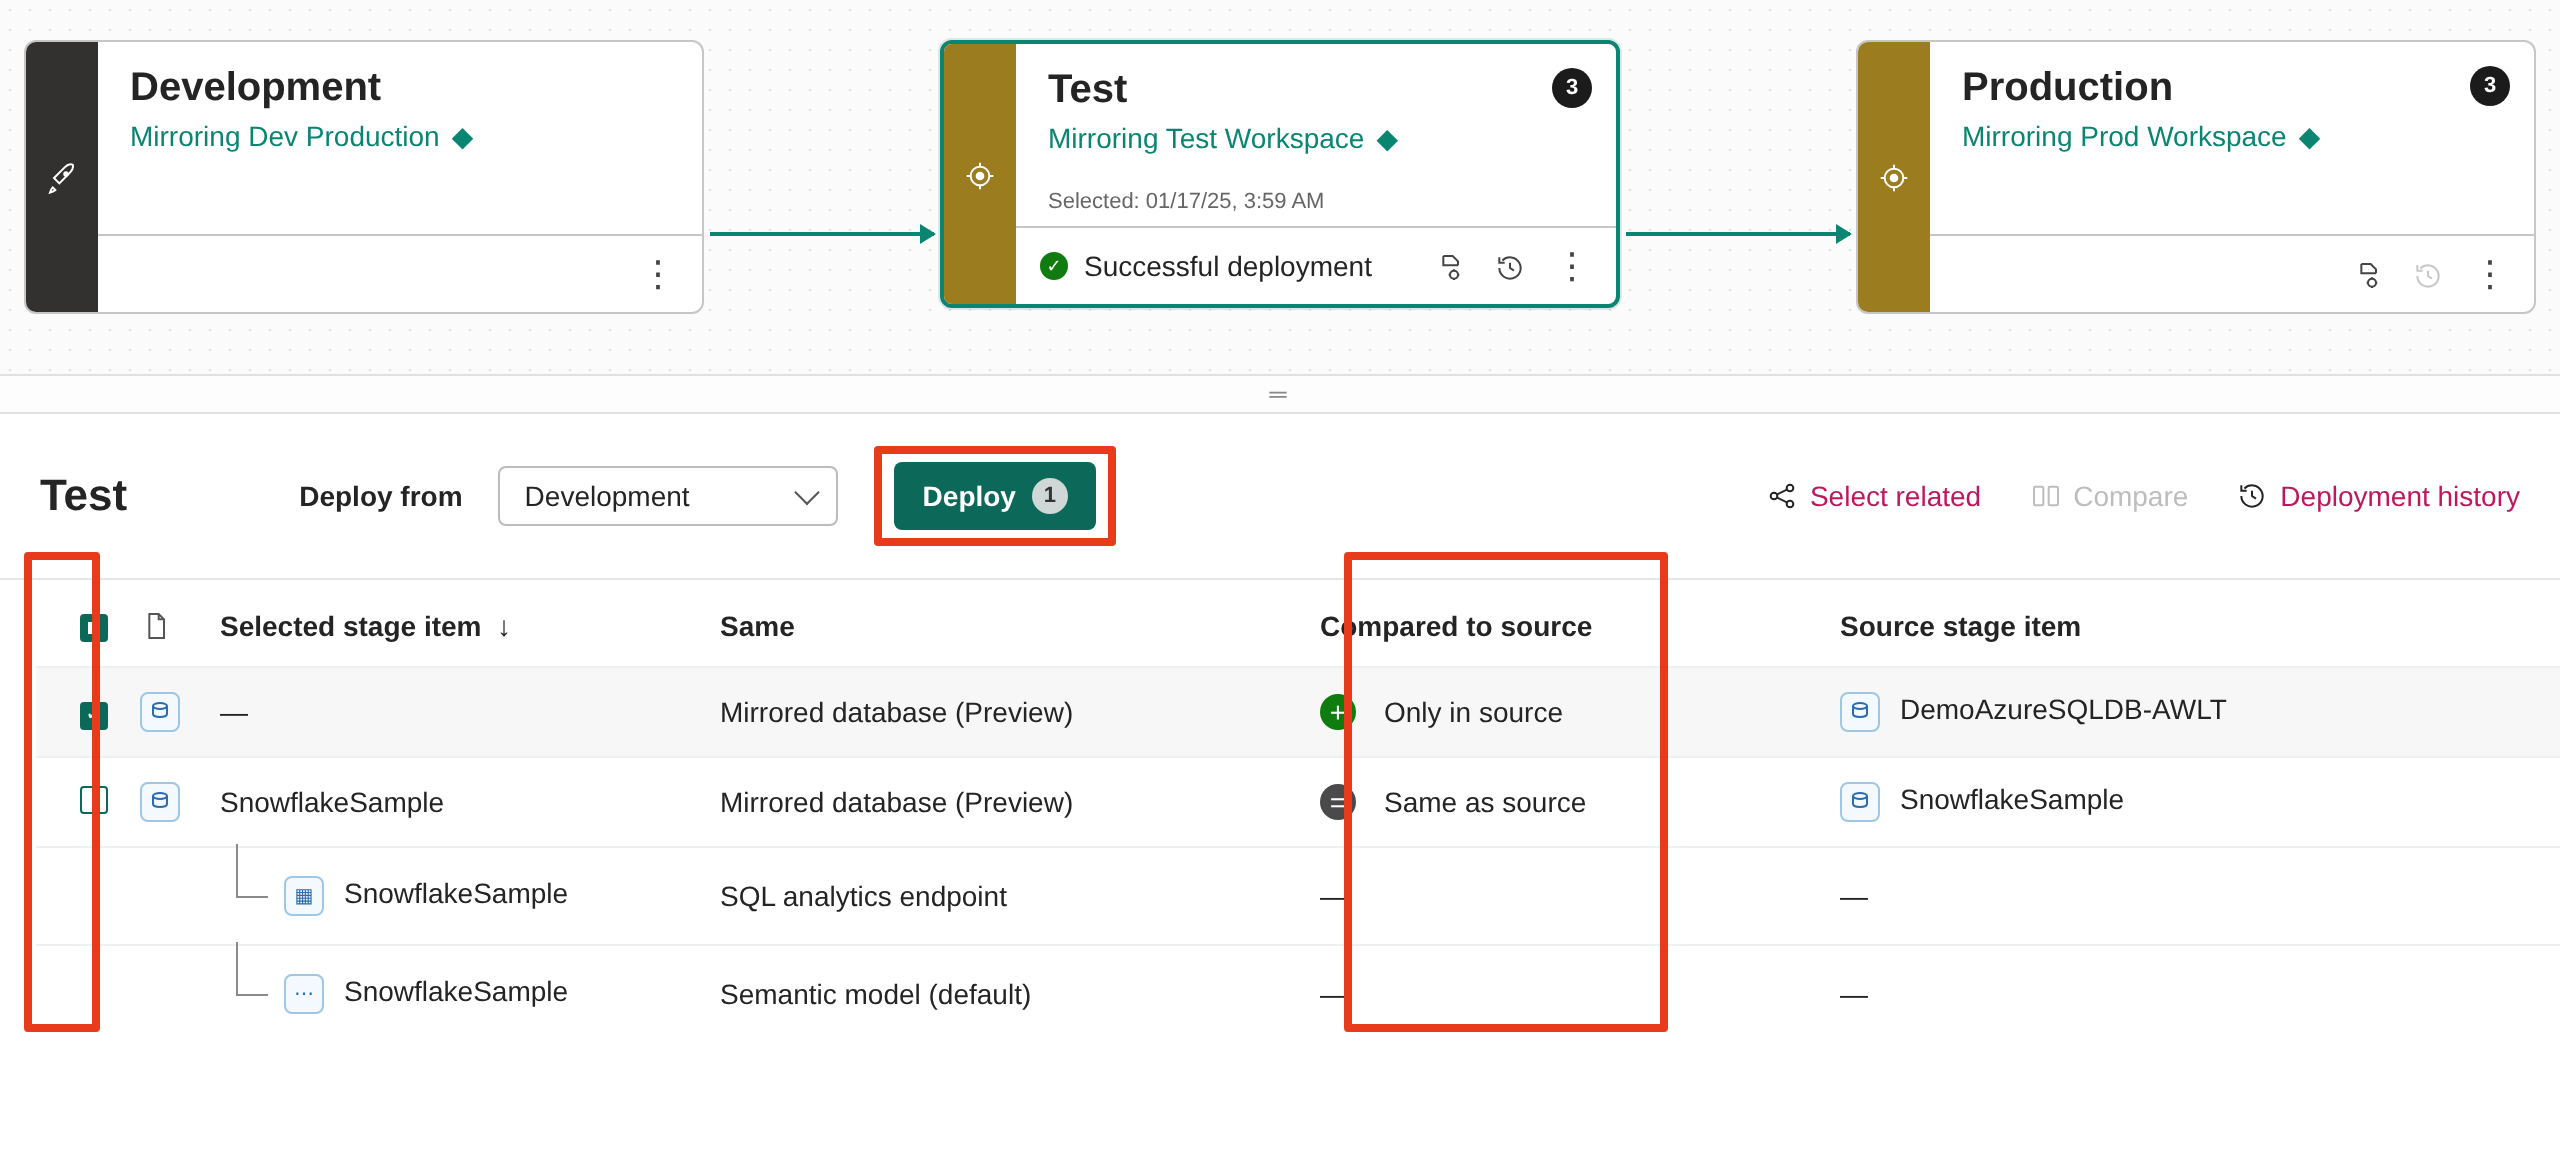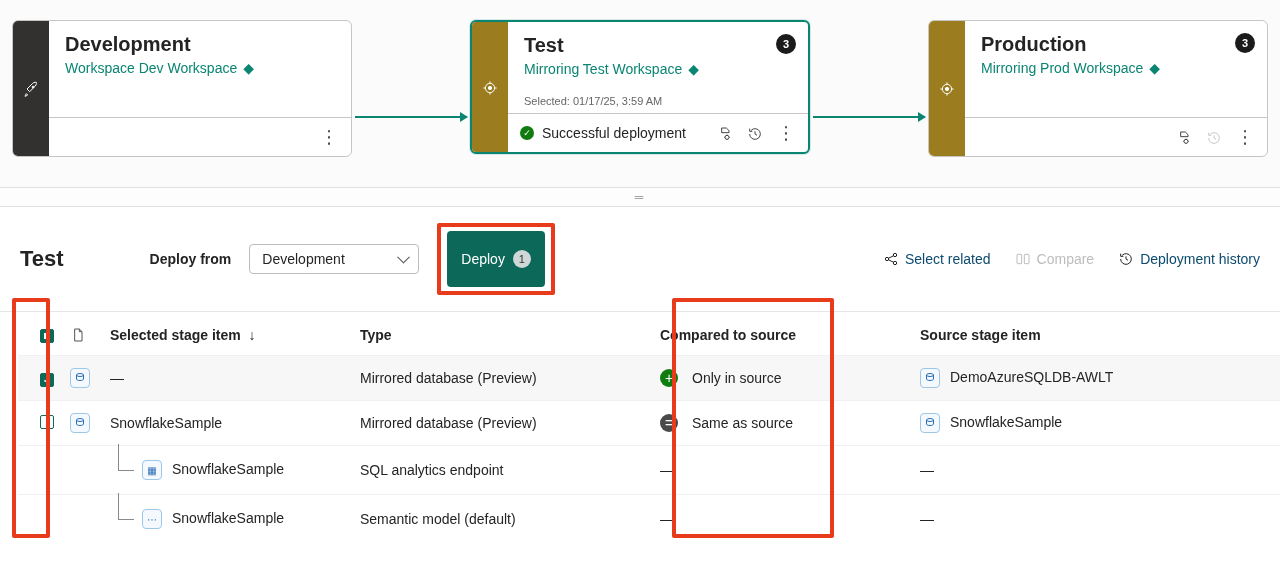--- a/index.html
+++ b/index.html
@@ -133,31 +133,31 @@
   }
   .highlight-box {
     border: 4px solid var(--highlight);
     border-radius:2px;
     padding: 4px 6px;
     display:inline-flex;
   }
   .deploy-btn {
     background: var(--teal-dark); color:#fff;
     border:none; border-radius:4px;
-    padding: 19px 14px; font-size:14px; font-weight:400;
+    padding: 8px 14px; font-size:14px; font-weight:700;
     display:flex; align-items:center; gap:8px; cursor:pointer;
   }
   .deploy-btn .count {
     background:#cfd8d6; color:#333; border-radius:50%;
     width:18px; height:18px; font-size:11px;
     display:flex; align-items:center; justify-content:center;
   }
 
   .toolbar-right { margin-left:auto; display:flex; gap:24px; align-items:center; }
-  .tool-link { display:flex; align-items:center; gap:6px; color:#0c4a6e; cursor:pointer; font-size:14px;}
+  .tool-link { display:flex; align-items:center; gap:6px; color:#be185d; cursor:pointer; font-size:14px;}
   .tool-link.disabled { color:#bdbdbd; cursor:default; }
 
   
   .table-wrap { position:relative;padding-left:18px; }
   .table-highlight-left {
     position:absolute; left:12px; top:-14px; width:38px; height:240px;
     border:4px solid var(--highlight); border-radius:2px; pointer-events:none;
   }
   .table-highlight-mid {
     position:absolute; left:672px; top:-14px; width:162px; height:240px;
@@ -236,21 +236,21 @@
             <svg class="svg-ico" viewBox="0 0 24 24" fill="none" stroke="#fff" stroke-width="1.5">
               <path d="M5 19c-1 1-2 4-2 4s3-1 4-2l-2-2zM14 4c3-3 6-2 6-2s1 3-2 6l-8 8-4-4 8-8z"></path>
               <circle cx="15" cy="9" r="1.3" fill="#fff"></circle>
             </svg>
           </span>
         </div>
         <div class="stage-body">
           <div class="stage-head" style="min-height:96px;">
             <div class="stage-title">Development</div>
             <div class="stage-ws">
-              <span>Workspace Dev Workspace</span>
+              <span>Mirroring Dev Production</span>
               <span class="diamond">◆</span>
             </div>
           </div>
           <div class="stage-footer end">
             <span class="more-dots icon-btn">⋮</span>
           </div>
         </div>
       </div>
     </div>
 
@@ -412,21 +412,21 @@
             <svg class="svg-ico" viewBox="0 0 24 24" fill="none" stroke="#555" stroke-width="1.5">
               <path d="M7 3h7l4 4v14H7z"></path>
                 <path d="M14 3v4h4"></path>
             </svg>
           </span>
         </th>
         <th class="col-name">
           <span>Selected stage item</span>
           <span>&nbsp;↓</span>
         </th>
-        <th class="col-type">Type</th>
+        <th class="col-type">Same</th>
         <th class="col-cmp">Compared to source</th>
         <th class="col-src">Source stage item</th>
       </tr>
     </thead>
     <tbody id="rows">
         <tr class="hover">
           <td class="col-chk"><span class="chk filled check"></span></td>
           <td class="col-file"><span class="item-icon">
               <svg width="12" height="12" viewBox="0 0 24 24" fill="none" stroke="#2b6cb0" stroke-width="2">
                 <ellipse cx="12" cy="6" rx="7" ry="3"></ellipse>

